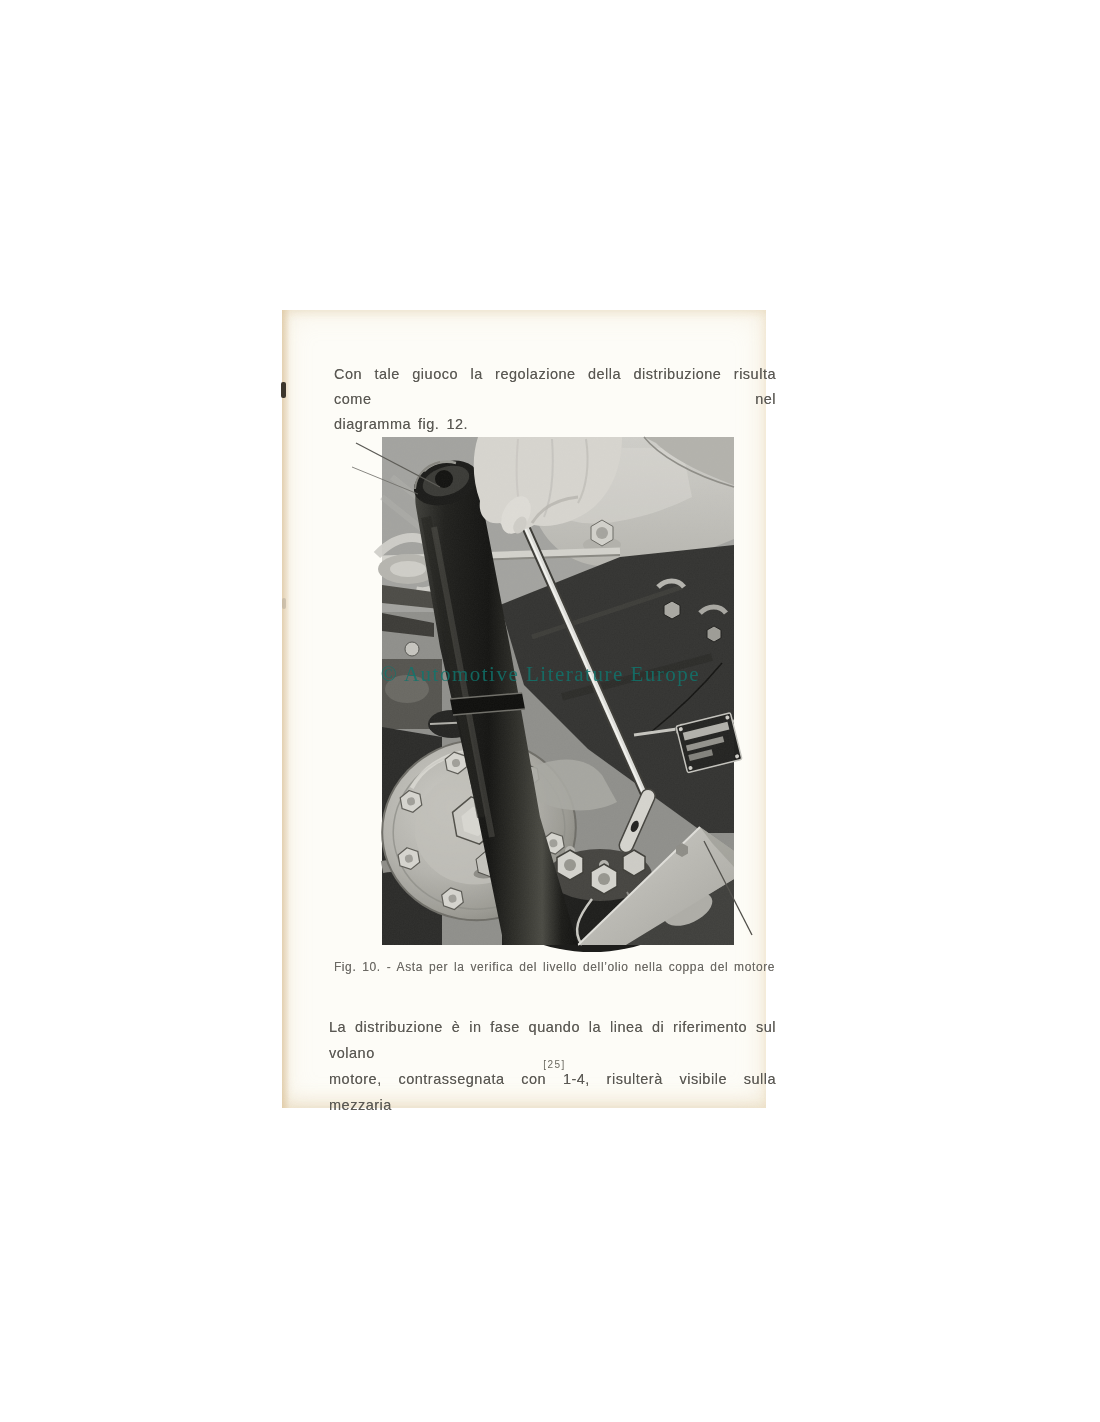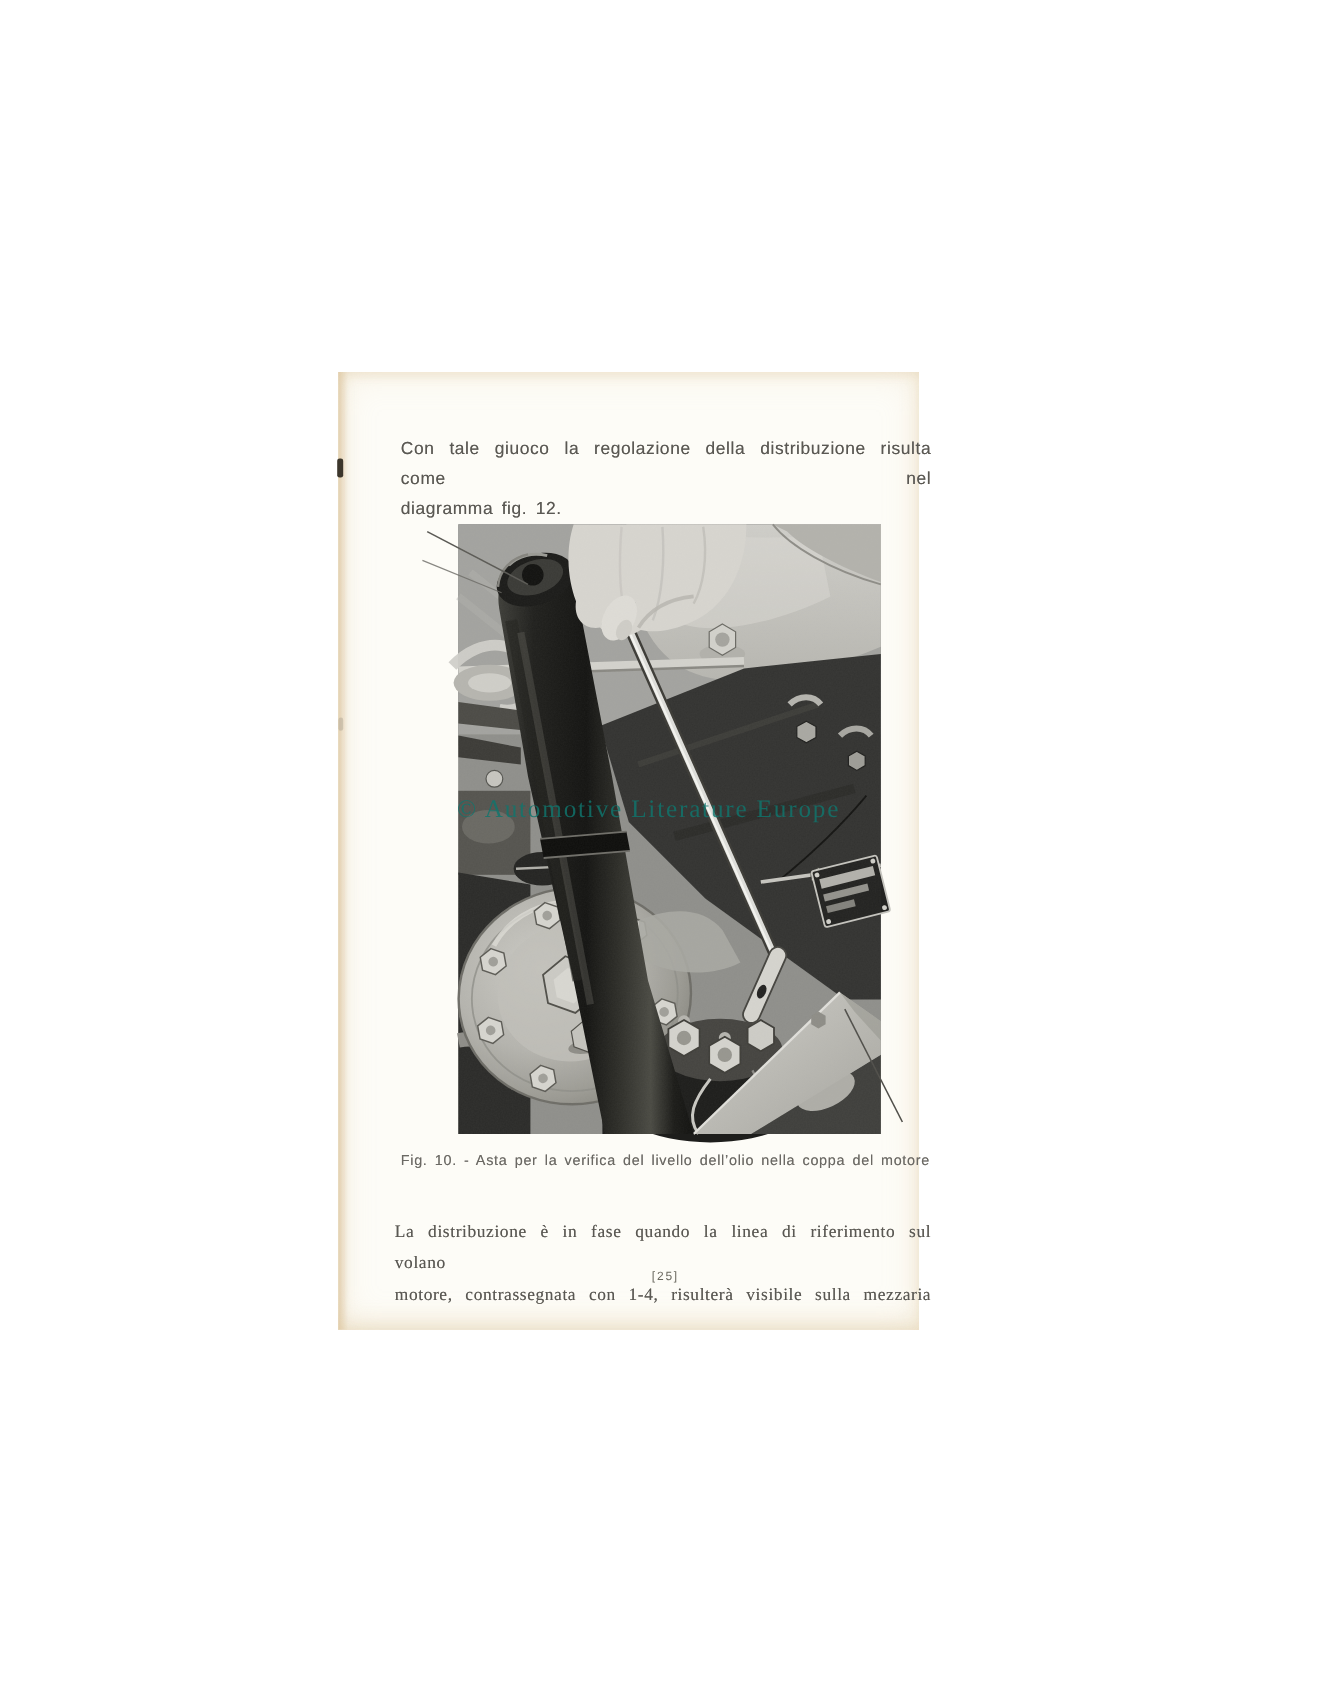--- a/index.html
+++ b/index.html
@@ -27,21 +27,21 @@
   .binding-mark-2 {
     position:absolute; left:0px; top:288px; width:4px; height:11px;
     background:#b7ab99; opacity:.55; border-radius:2px;
   }
   .para {
     position:absolute; color:#5a5853; font-size:14.5px; line-height:25px;
     letter-spacing:.5px; word-spacing:2.5px;
     text-shadow:0 0 .5px rgba(96,94,88,.65);
   }
   .para-top  { left:52px; top:52px;  width:442px; }
-  .para-bottom { left:47px; top:704px; width:447px; line-height:26px;font-family:Liberation Serif, serif; }
+  .para-bottom { left:47px; top:704px; width:447px; line-height:26px; }
   .line.just { text-align:justify; text-align-last:justify; }
   .photo {
     position:absolute; left:100px; top:127px; width:352px; height:508px;
     background:#8f8f8b;
   }
   .photo svg { display:block; overflow:visible; }
   .watermark {
     position:absolute; left:0; top:352px; width:517px; text-align:center;
     font-family:"Liberation Serif", serif; font-size:21px; font-weight:400;
     color:#0f766e; opacity:.82; letter-spacing:1.5px; white-space:nowrap;

